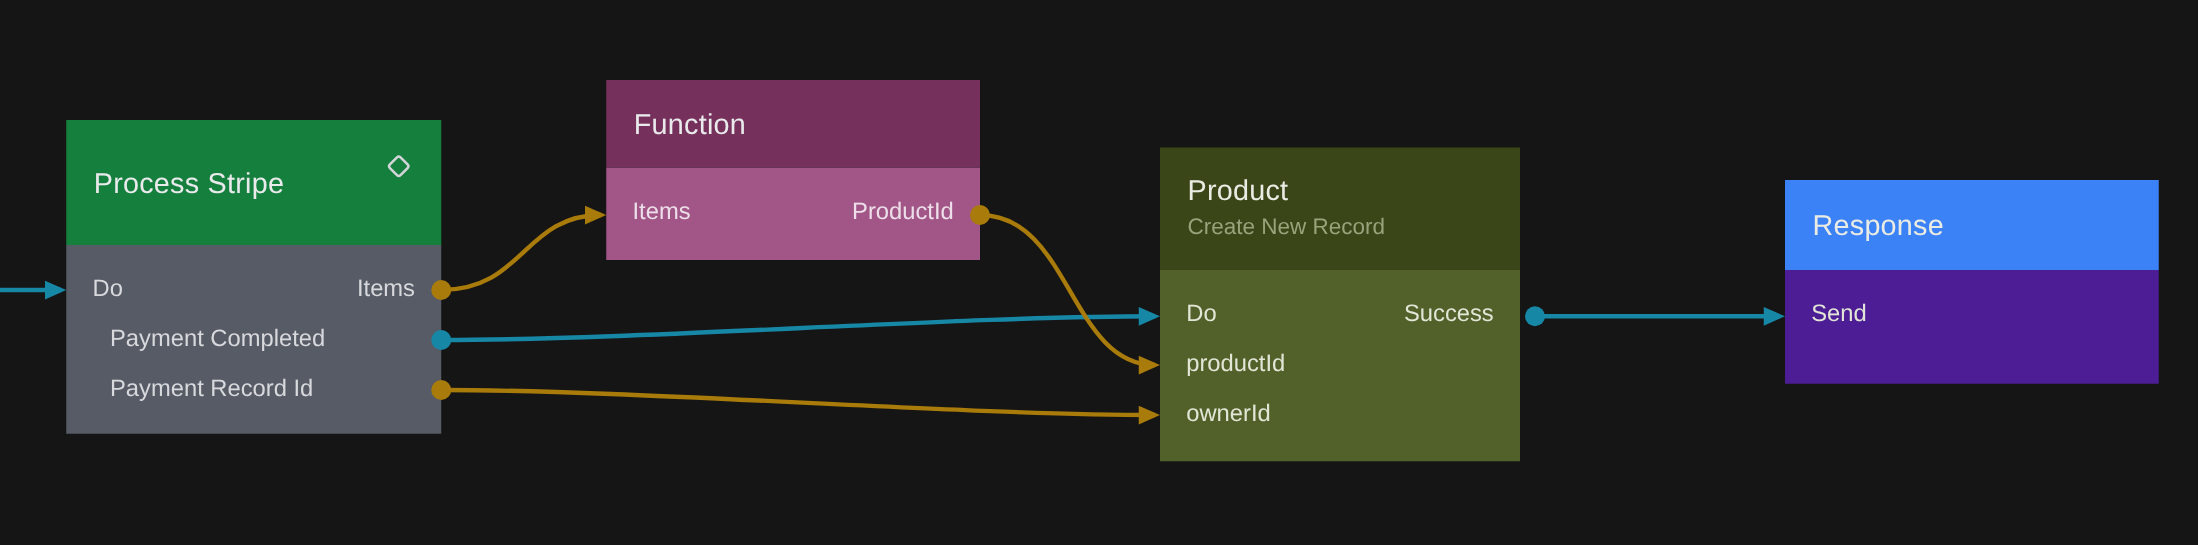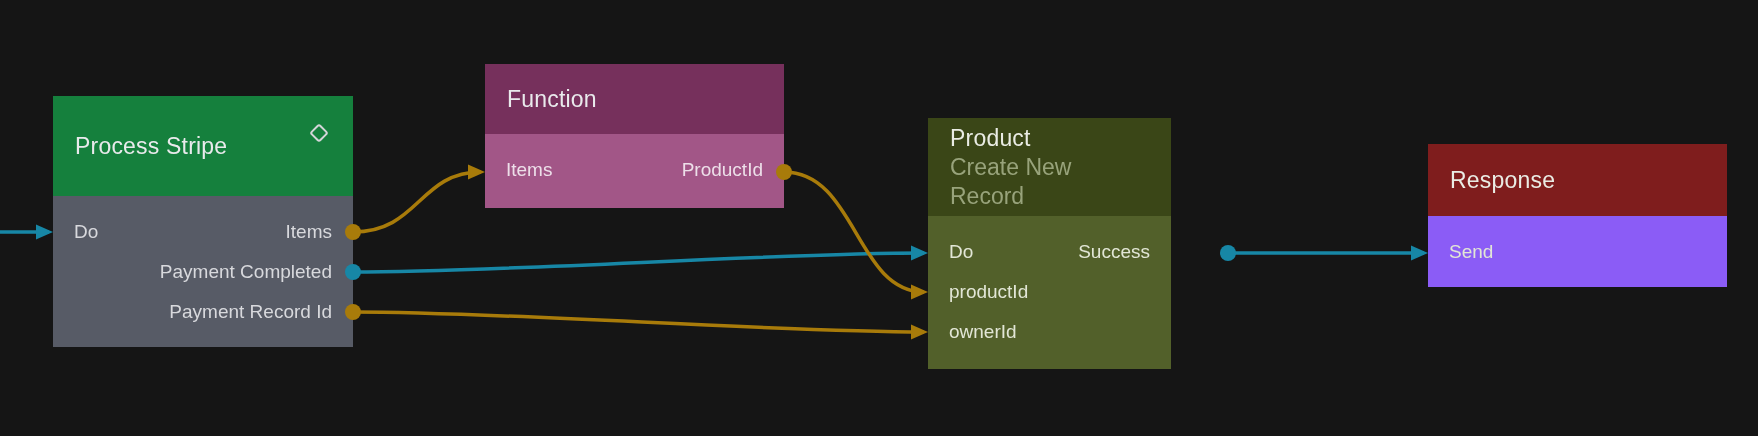--- a/index.html
+++ b/index.html
@@ -30,33 +30,33 @@
   }
   .node-body { padding-top: 16px; }
 
   .node-title {
     font-size: 23px;
     line-height: 26px;
     color: #e9eaec;
     letter-spacing: 0.2px;
   }
   .node-subtitle {
-    font-size: 23px;
+    font-size: 18px;
     line-height: 29px;
     color: #98a37b;
   }
 
   .port-row {
     display: flex;
     align-items: center;
     justify-content: space-between;
     height: 40px;
     padding: 0 21px;
   }
-  .port-row.right-only { justify-content: flex-end; padding-left: 35px; }
+  .port-row.right-only { justify-content: flex-start; padding-left: 35px; }
   .port-label { font-size: 19px; }
 
   
   #node-process { left: 53px; top: 96px; width: 300px; }
   #node-process .node-header { background: #15803d; height: 100px; }
   #node-process .node-body   { background: #575b66; height: 151px; }
   #node-process .port-label  { color: #d8d9dd; }
   #node-process .node-title  { line-height: 26px; }
 
   .diamond {
@@ -70,30 +70,30 @@
     transform: rotate(45deg);
   }
 
   
   #node-function { left: 485px; top: 64px; width: 299px; }
   #node-function .node-header { background: #76305c; height: 70px; }
   #node-function .node-body   { background: #a25687; height: 74px; }
   #node-function .port-label  { color: #eddfe9; }
 
   
-  #node-product { left: 928px; top: 118px; width: 243px; }
+  #node-product { left: 928px; top: 118px; width: 288px; }
   #node-product .node-header { background: #3a4617; height: 98px; }
   #node-product .node-body   { background: #52602a; height: 153px; }
   #node-product .port-label  { color: #e2e6d6; }
   #node-product .node-title  { color: #eaece4; line-height: 29px; }
 
   
   #node-response { left: 1428px; top: 144px; width: 299px; }
-  #node-response .node-header { background: #7f1d1d; height: 72px; }
-  #node-response .node-body   { background: #8b5cf6; height: 71px; }
+  #node-response .node-header { background: #3b82f6; height: 72px; }
+  #node-response .node-body   { background: #4c1d95; height: 91px; }
   #node-response .port-label  { color: #e2e6d6; }
   #node-response .node-title  { color: #eaece4; }
 
   #wires {
     position: absolute;
     left: 0; top: 0;
     width: 1758px;
     height: 436px;
     pointer-events: none;
     z-index: 5;

